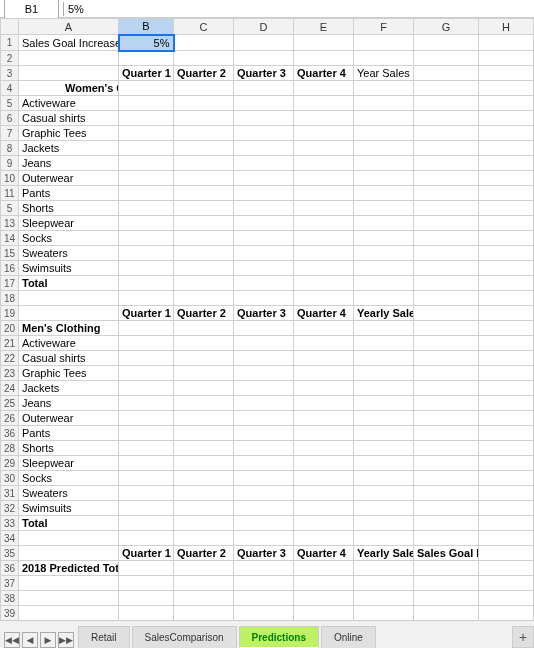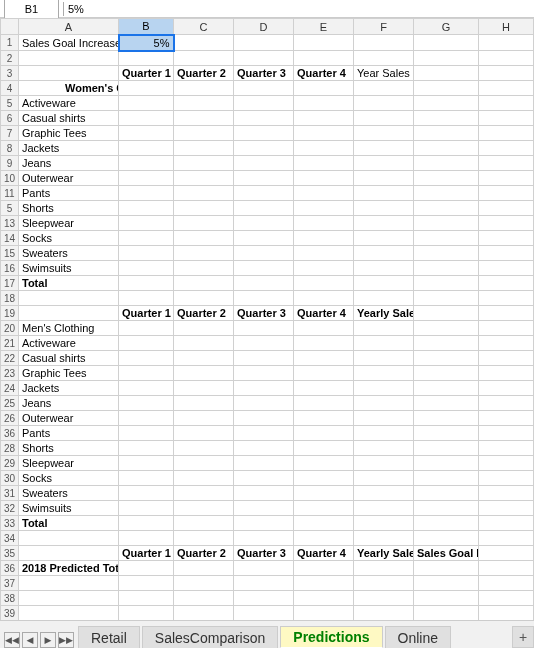--- a/index.html
+++ b/index.html
@@ -112,28 +112,28 @@
     }
 
     .tab {
       height: 22px;
       padding: 0 12px;
       display: flex;
       align-items: center;
       cursor: pointer;
       border: 1px solid #ccc;
       border-bottom: none;
-      font-size: 14px;
+      font-size: 10px;
       background: #e0e0e0;
       color: #333;
       margin-right: 2px;
     }
 
     .tab.active {
-      background: #fef9c3;
+      background: #bef264;
       color: #008000;
       font-weight: bold;
       border-bottom: 1px solid #fff;
       z-index: 1;
       text-align: right;
     }
 
     .tab-add {
       width: 22px;
       height: 22px;
@@ -421,21 +421,21 @@
             <td style="font-weight: bold;">Quarter 1</td>
             <td style="font-weight: bold;">Quarter 2</td>
             <td style="font-weight: bold;">Quarter 3</td>
             <td style="font-weight: bold;">Quarter 4</td>
             <td style="font-weight: bold;">Yearly Sales</td>
             <td></td>
             <td></td>
           </tr>
           <tr>
             <td class="row-num">20</td>
-            <td style="font-weight: normal; margin-left: 24px;">Men's Clothing</td>
+            <td style="font-weight: bold; margin-left: 24px;">Men's Clothing</td>
             <td></td>
             <td></td>
             <td></td>
             <td></td>
             <td></td>
             <td></td>
             <td></td>
           </tr>
           <tr>
             <td class="row-num">21</td>

